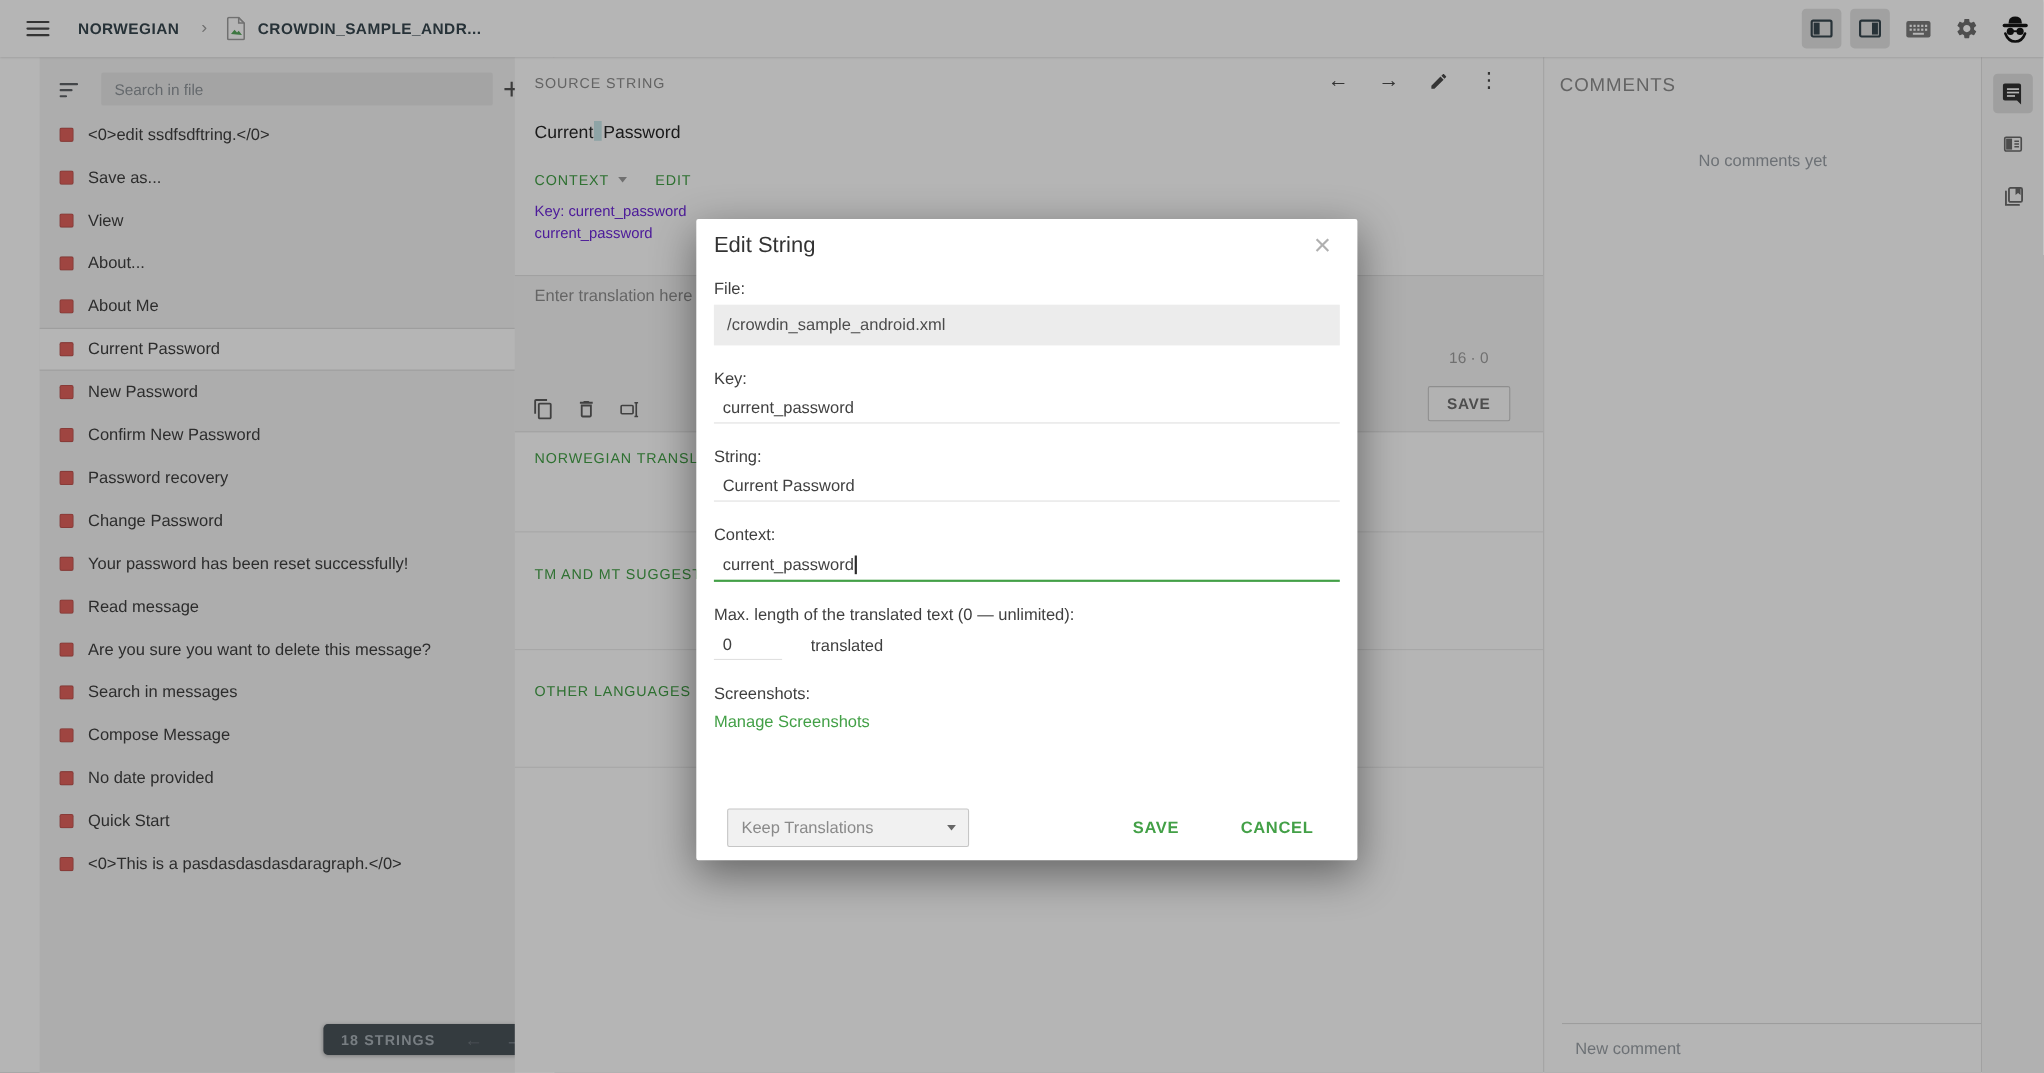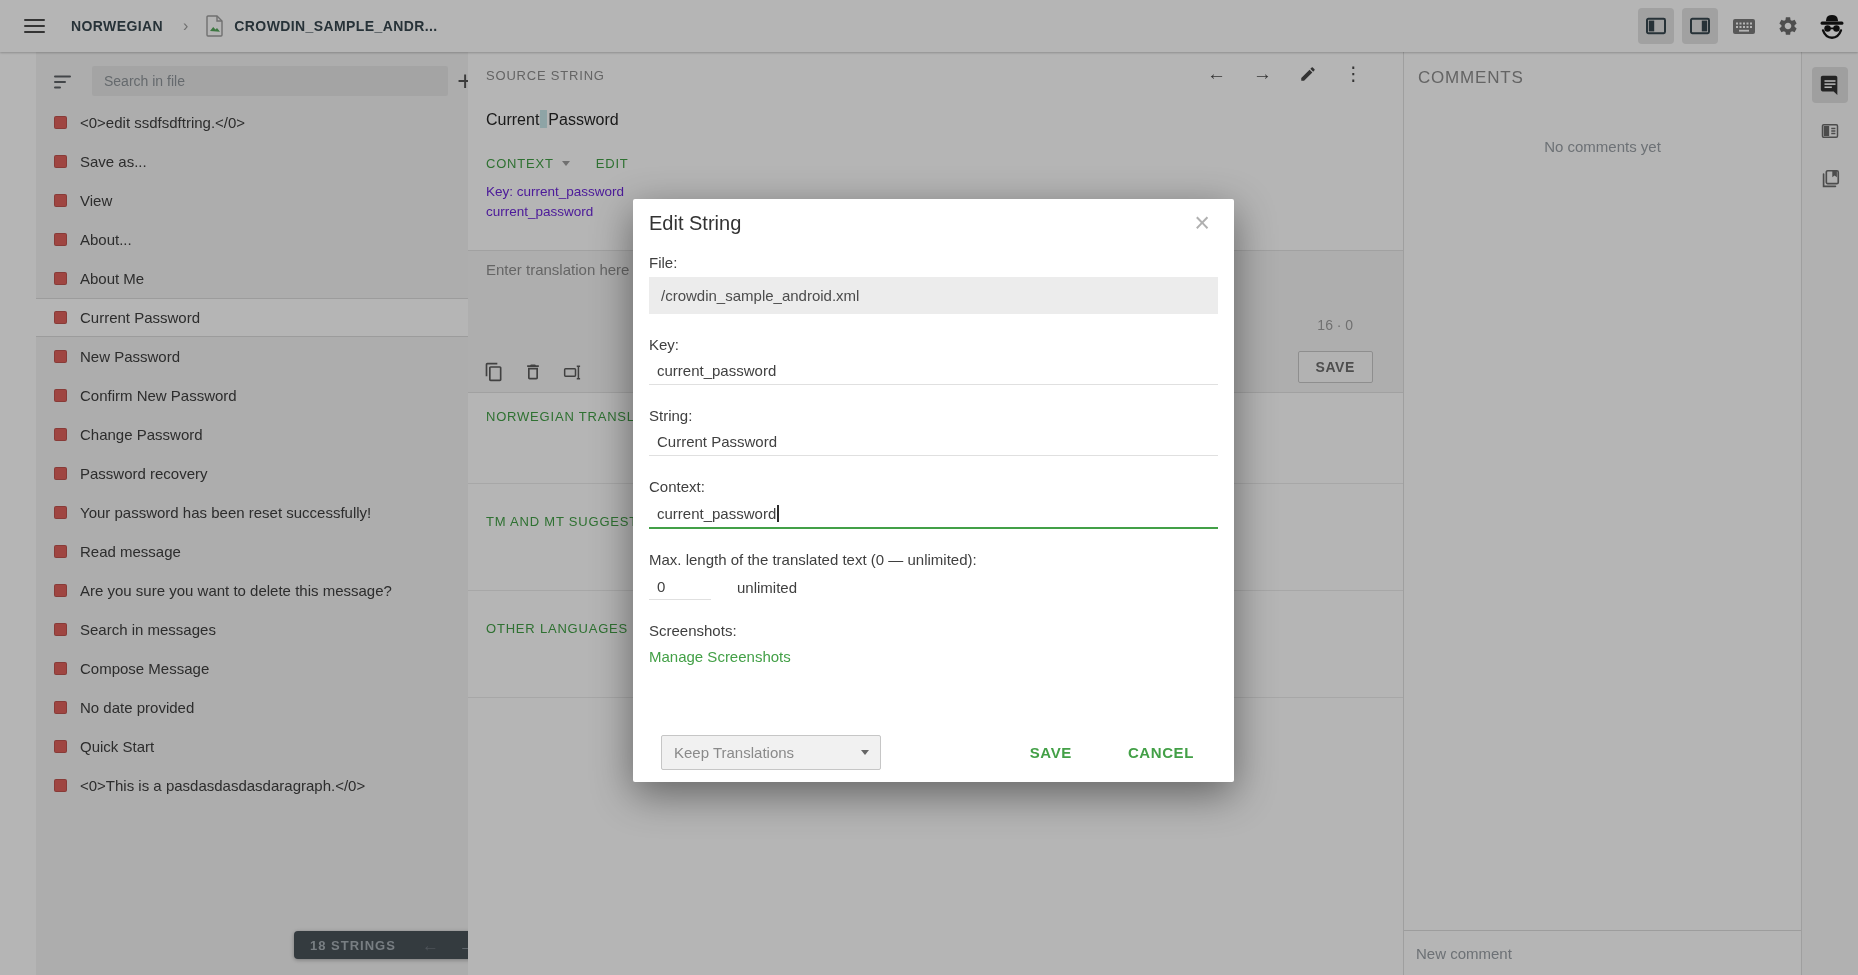--- a/index.html
+++ b/index.html
@@ -67,21 +67,21 @@
   .section-label{position:absolute;left:18px;font-size:13px;color:#43a047;letter-spacing:.8px;white-space:nowrap;display:flex;align-items:center;cursor:pointer;}
   .sec1{top:357px;} .sec2{top:462px;} .sec3{top:569px;}
   .sec-arrow{width:0;height:0;border-top:4.5px solid transparent;border-bottom:4.5px solid transparent;border-left:5.5px solid #43a047;margin-left:9px;}
   .sec-div{position:absolute;left:0;right:0;height:1px;background:#ececec;}
   .d1{top:431px;} .d2{top:538px;} .d3{top:645px;}
 
   
   .comments{position:absolute;left:1404px;top:52px;width:398px;bottom:0;background:#fff;border-right:1px solid #e0e0e0;box-sizing:border-box;}
   .com-header{position:absolute;left:14px;top:16px;font-size:17px;color:#8d8d8d;letter-spacing:.8px;}
   .com-empty{position:absolute;left:0;right:0;top:86px;text-align:center;font-size:15px;color:#9aa0a6;}
-  .com-input-wrap{position:absolute;left:0;right:0;bottom:0;height:44px;border-top:1px solid #ddd;margin-top:20px;}
+  .com-input-wrap{position:absolute;left:16px;right:0;bottom:0;height:44px;border-top:1px solid #ddd;margin-top:20px;}
   .com-input{width:100%;height:100%;border:none;background:transparent;padding:0 12px;font-size:15px;color:#333;
              font-family:inherit;outline:none;box-sizing:border-box;}
   .com-input::placeholder{color:#9aa0a6;}
 
   
   .rail{position:absolute;left:1802px;top:52px;width:56px;bottom:0;background:#fafafa;}
   .rail-btn{position:absolute;left:10px;width:36px;height:36px;border-radius:4px;display:flex;align-items:center;justify-content:center;cursor:pointer;color:#6b6b6b;}
   .rail-btn.active{background:#e0e0e0;color:#333;}
   .rb1{top:15px;} .rb2{top:61px;} .rb3{top:109px;}
 
@@ -221,25 +221,25 @@
         <div class="srow">
           <span class="sq"></span>
           <span class="slabel">New Password</span>
         </div>
         <div class="srow">
           <span class="sq"></span>
           <span class="slabel">Confirm New Password</span>
         </div>
         <div class="srow">
           <span class="sq"></span>
+          <span class="slabel">Password recovery</span>
+        </div>
+        <div class="srow">
+          <span class="sq"></span>
           <span class="slabel">Change Password</span>
-        </div>
-        <div class="srow">
-          <span class="sq"></span>
-          <span class="slabel">Password recovery</span>
         </div>
         <div class="srow">
           <span class="sq"></span>
           <span class="slabel">Your password has been reset successfully!</span>
         </div>
         <div class="srow">
           <span class="sq"></span>
           <span class="slabel">Read message</span>
         </div>
         <div class="srow">
@@ -392,21 +392,21 @@
 
     <div class="m-label">Context:</div>
     <div class="m-context">
       <span>current_password</span>
         <span class="caret"></span>
     </div>
 
     <div class="m-label">Max. length of the translated text (0 — unlimited):</div>
     <div class="m-max-row">
       <input class="m-max-input" type="text" value="0" style="">
-      <span class="m-chars">unlimited</span>
+      <span class="m-chars">translated</span>
     </div>
 
     <div class="m-label">Screenshots:</div>
     <span class="m-link">Manage Screenshots</span>
 
     <div class="m-footer">
       <div class="select-wrap">
         <select class="m-select">
           <option>Keep Translations</option>
         </select>

